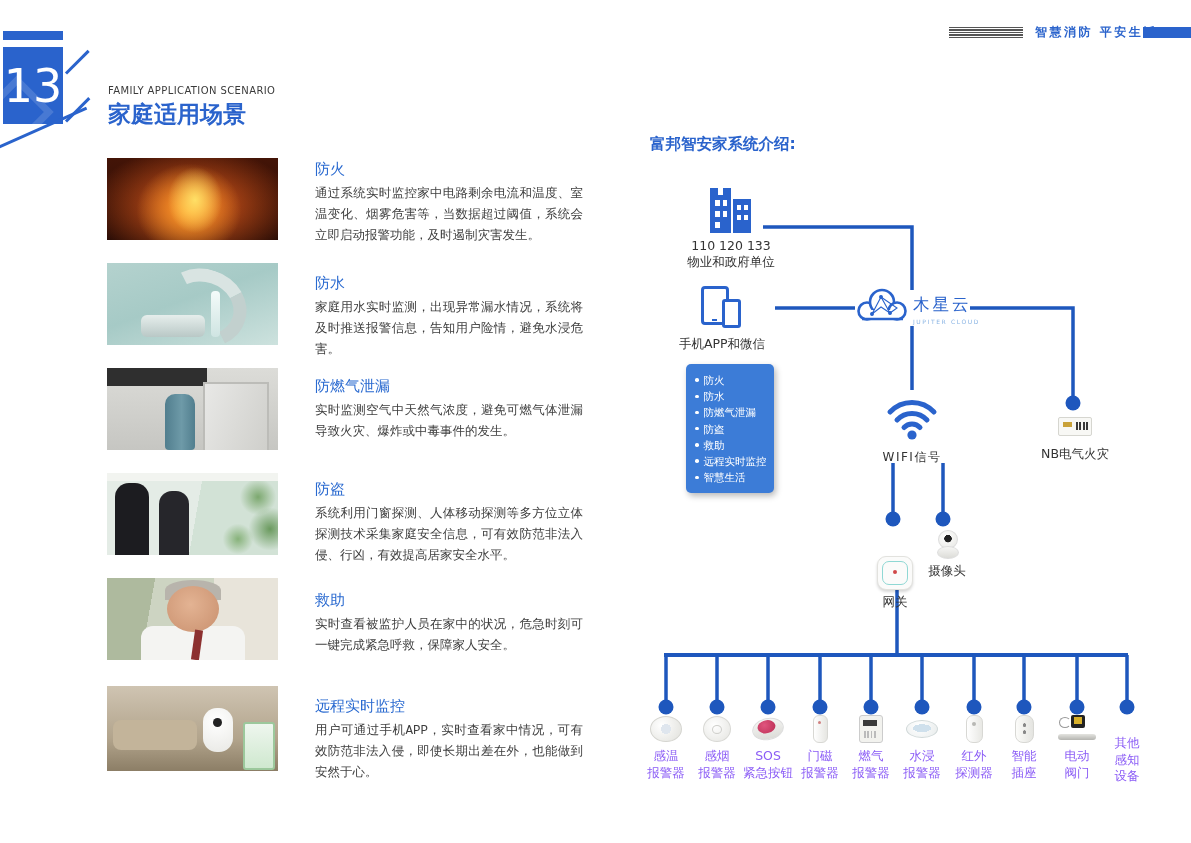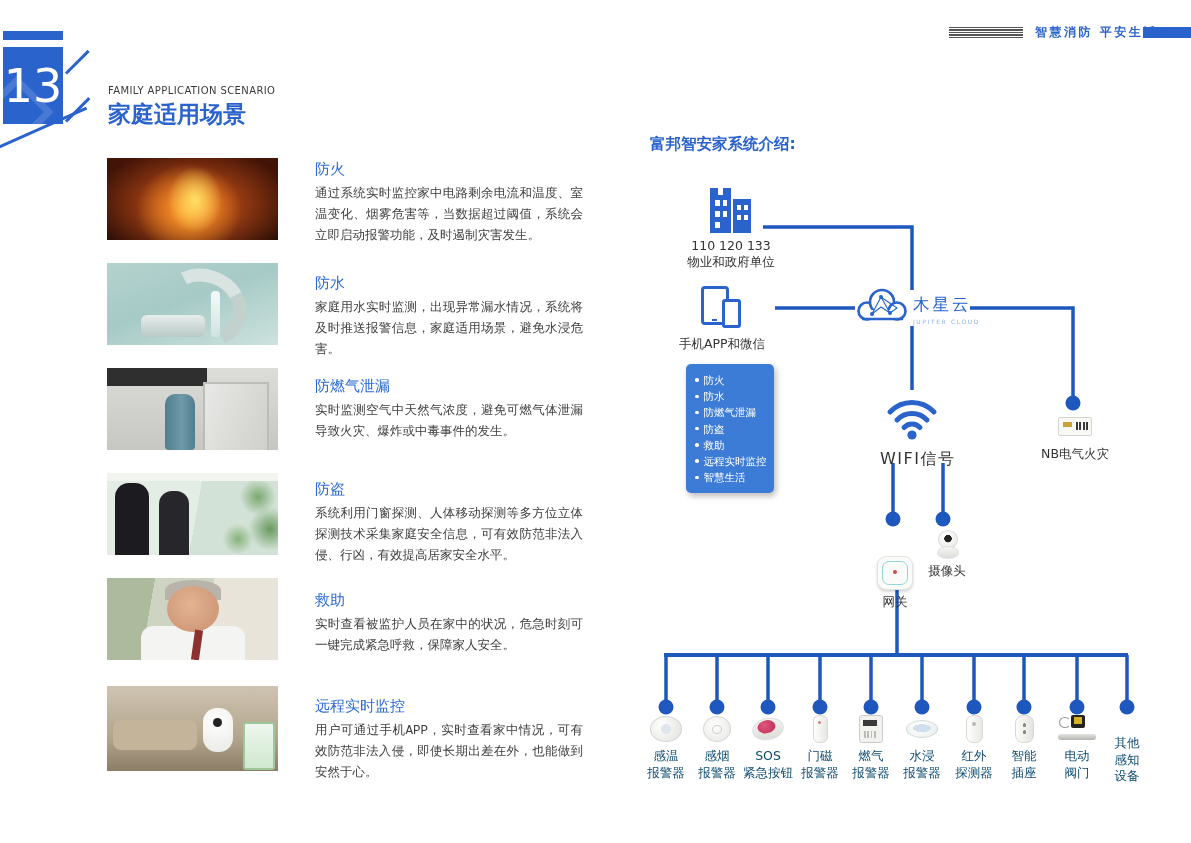--- a/index.html
+++ b/index.html
@@ -79,21 +79,21 @@
   .phone-icon .ph{position:absolute;right:2px;bottom:0;width:13px;height:23px;border:3px solid #2a63cc;border-radius:3px;background:#fff;}
   .features-box{position:absolute;left:686px;top:364px;width:88px;background:#3c7cd7;border-radius:5px;
                 padding:8px 0 8px 9px;box-shadow:2px 3px 6px rgba(0,0,0,.28);box-sizing:border-box;}
   .feat{display:flex;align-items:center;font-size:10.5px;color:#fff;line-height:16.2px;white-space:nowrap;}
   .feat b{width:3.5px;height:3.5px;border-radius:50%;background:#fff;margin-right:5px;flex:none;}
   .cloud-wrap{position:absolute;left:853px;top:286px;width:60px;height:42px;}
   .cloud-text{position:absolute;left:913px;top:294px;}
   .cloud-name{font-size:16.5px;color:#2a63cc;letter-spacing:3px;white-space:nowrap;}
   .cloud-sub{font-size:6px;color:#8ab4e4;letter-spacing:1.6px;margin-top:2px;white-space:nowrap;}
   .wifi-wrap{position:absolute;left:880px;top:390px;width:64px;}
-  .wifi-label{font-size:16px;color:#333;letter-spacing:1.5px;margin-top:5px;white-space:nowrap;}
+  .wifi-label{font-size:12px;color:#333;letter-spacing:1.5px;margin-top:5px;white-space:nowrap;}
   .nb-wrap{position:absolute;left:1037px;top:417px;width:76px;}
   .nb-dev{position:relative;width:32px;height:17px;margin:0 auto 10px;background:#f8f8f5;border:1px solid #d6d6d0;border-radius:2px;}
   .nb-dev::before{content:"";position:absolute;left:4px;top:4px;width:9px;height:5px;background:#c9a23a;}
   .nb-dev::after{content:"";position:absolute;right:3px;top:4px;width:12px;height:8px;
                  background:repeating-linear-gradient(90deg,#3a3a3a 0 2px,transparent 2px 3.4px);}
   .gw-wrap{position:absolute;left:872px;top:528px;width:46px;margin-top:28px;}
   .gw-dev{position:relative;width:34px;height:32px;margin:0 auto 4px;background:#fbfbfa;border:1px solid #e2e2de;
           border-radius:9px;box-shadow:0 2px 3px rgba(0,0,0,.16);}
   .gw-dev::before{content:"";position:absolute;inset:4px;border-radius:7px;border:1.5px solid #8fd8d4;}
   .gw-dev::after{content:"";position:absolute;left:15px;top:13px;width:4px;height:4px;border-radius:50%;background:#d04848;}
@@ -101,21 +101,21 @@
   .cam-dev{position:relative;width:22px;height:29px;margin:0 auto 4px;}
   .cam-dev::before{content:"";position:absolute;left:2px;top:0;width:18px;height:17px;border-radius:50%;
         background:radial-gradient(circle 3.5px at 50% 45%,#222 0 3.5px,transparent 4px),
                    radial-gradient(circle at 40% 35%,#fff,#e6e6e2);border:1px solid #ddd;}
   .cam-dev::after{content:"";position:absolute;left:1px;bottom:0;width:20px;height:11px;border-radius:50%;
         background:linear-gradient(#f6f6f4,#dcdcd8);border:1px solid #ddd;}
 
   
   .dev-col{position:absolute;top:710px;width:56px;text-align:center;}
   .dev-art{height:38px;display:flex;align-items:center;justify-content:center;}
-  .dev-col .lab span{display:block;font-size:12.5px;line-height:16.5px;color:#0c4a6e;}
+  .dev-col .lab span{display:block;font-size:12.5px;line-height:16.5px;color:#8b5cf6;}
   .dev-col.other .dev-art{height:25px;}
   .d-temp{width:30px;height:24px;border-radius:50%;border:1px solid #d5d5d0;
           background:radial-gradient(circle 5px at 50% 50%,#dfe6ee 0 5px,transparent 5px),
                      radial-gradient(circle at 35% 35%,#fff,#e8e8e4 75%);}
   .d-smoke{width:26px;height:24px;border-radius:50%;border:1px solid #d8d8d4;position:relative;
           background:radial-gradient(circle at 40% 35%,#fff,#e4e4e0);}
   .d-smoke::after{content:"";position:absolute;left:8px;top:8px;width:8px;height:7px;border-radius:50%;border:1px solid #cfcfcb;}
   .d-sos{position:relative;width:30px;height:20px;border-radius:50%;border:1px solid #ddd;transform:rotate(-12deg);
          background:linear-gradient(#f6f6f4,#dcdcd8);}
   .d-sos::after{content:"";position:absolute;left:5px;top:1px;width:18px;height:13px;border-radius:50%;
@@ -173,21 +173,21 @@
     <div class="sec-body">通过系统实时监控家中电路剩余电流和温度、室温变化、烟雾危害等，当数据超过阈值，系统会立即启动报警功能，及时遏制灾害发生。</div>
   </div>
 
   <div class="photo photo-water" style="top:263px">
     <i class="base"></i>
       <i class="arc"></i>
       <i class="stream"></i>
   </div>
   <div class="sec-text" style="top:274px">
     <div class="sec-title">防水</div>
-    <div class="sec-body">家庭用水实时监测，出现异常漏水情况，系统将及时推送报警信息，家庭适用场景，避免水浸危害。</div>
+    <div class="sec-body">家庭用水实时监测，出现异常漏水情况，系统将及时推送报警信息，告知用户险情，避免水浸危害。</div>
   </div>
 
   <div class="photo photo-gas" style="top:368px">
     <i class="top"></i>
       <i class="door"></i>
       <i class="tank"></i>
   </div>
   <div class="sec-text" style="top:377px">
     <div class="sec-title">防燃气泄漏</div>
     <div class="sec-body">实时监测空气中天然气浓度，避免可燃气体泄漏导致火灾、爆炸或中毒事件的发生。</div>

